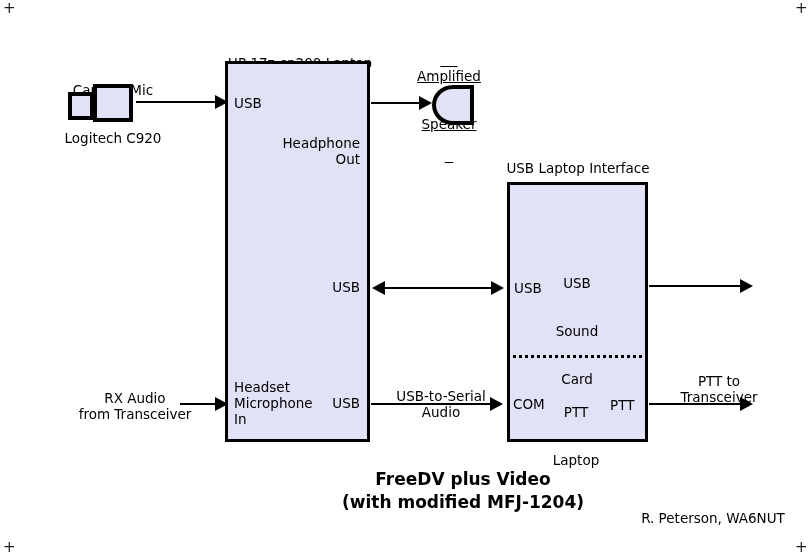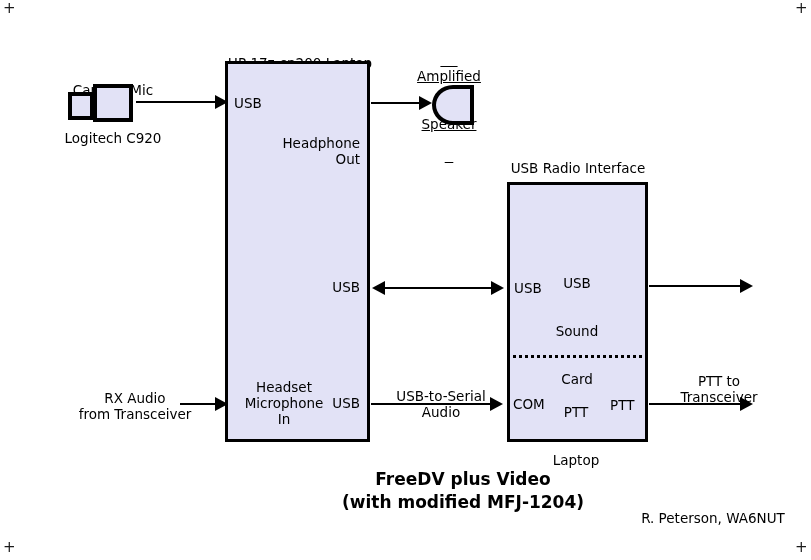--- a/index.html
+++ b/index.html
@@ -131,40 +131,40 @@
 
   <div class="box" style="left:225px; top:61px; width:145px; height:381px;"></div>
 
   <div class="txt left" style="left:234px; top:95px; width:60px;">USB</div>
 
   <div class="txt right" style="left:265px; top:87px; width:95px;margin-top:48px;">Headphone
 Out</div>
 
   <div class="txt right" style="left:290px; top:279px; width:70px;">USB</div>
 
-  <div class="txt left" style="left:234px; top:379px; width:100px;text-align:center;">Headset
+  <div class="txt left" style="left:234px; top:379px; width:100px;">Headset
 Microphone
 In</div>
 
   <div class="txt right" style="left:300px; top:395px; width:60px;">USB</div>
 
   <div class="txt ctr" style="left:395px; top:36px; width:108px;text-decoration:underline;">
     <div>Amplified</div>
     <div>Speaker</div>
   </div>
 
   <div class="speaker" style="left:432px; top:85px; width:42px; height:40px;"></div>
 
   <div>
     <div class="line" style="left:371px; top:102px; width:50px;"></div>
     <div class="arrowR" style="left:419px; top:96px;"></div>
   </div>
 
   <div class="txt ctr" style="left:493px; top:128px; width:170px;">
-    <div>USB Radio Interface</div>
+    <div>USB Laptop Interface</div>
     <div>MFJ-1204 (modified)</div>
     <div>(USB Audio Device)</div>
   </div>
 
   <div class="box" style="left:507px; top:182px; width:141px; height:260px;"></div>
 
   <div class="dotted" style="left:513px; top:355px; width:129px;"></div>
 
   <div class="txt ctr" style="left:537px; top:243px; width:80px;">
     <div>USB</div>

